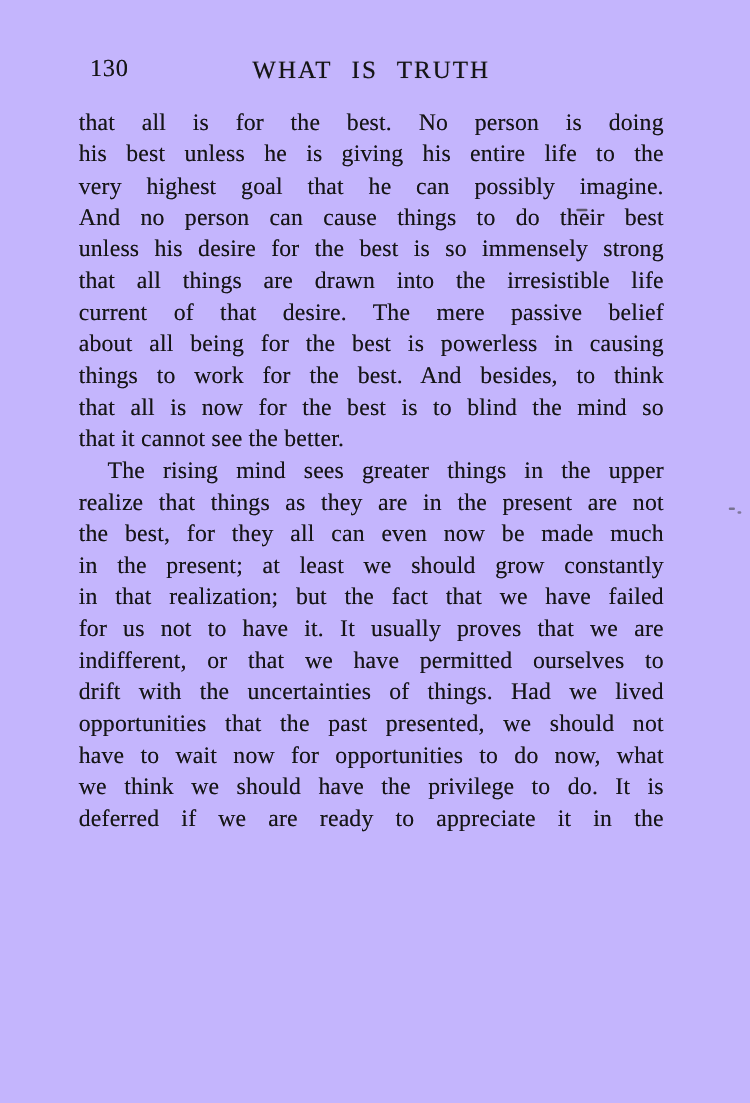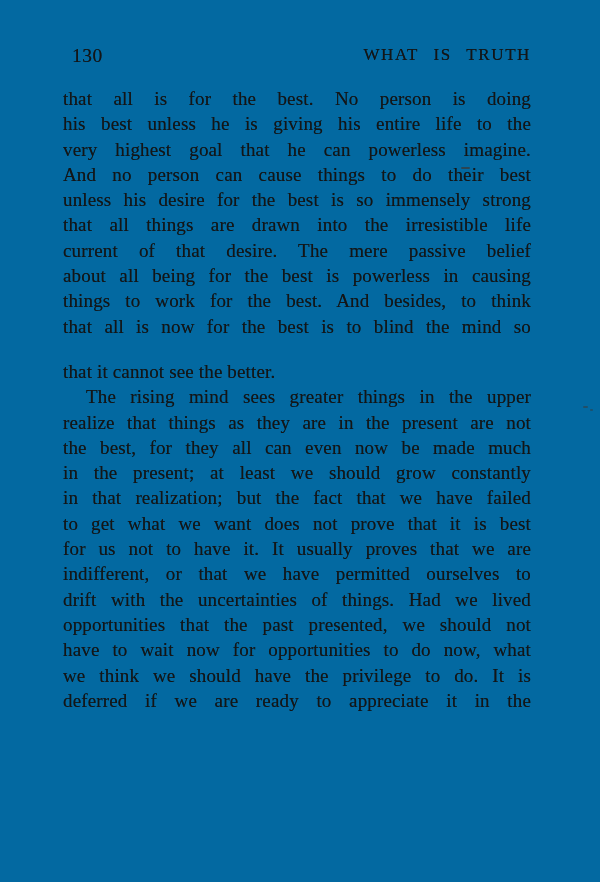--- a/index.html
+++ b/index.html
@@ -31,22 +31,22 @@
     top: 0;
     font-size: 19.5px;
     letter-spacing: 0.5px;
     text-shadow: 0 0 0.5px rgba(0,0,0,0.55);
   }
   .head-title {
     position: absolute;
     left: 0;
     right: 0;
     top: 0;
-    text-align: right;
-    font-size: 17px;
+    text-align: center;
+    font-size: 20px;
     letter-spacing: 1.6px;
     word-spacing: 9px;
     text-shadow: 0 0 0.6px rgba(0,0,0,0.6);
   }
   
   .text-block {
     position: absolute;
     top: 86px;
     left: 63px;
     width: 468px;
@@ -55,21 +55,20 @@
     font-size: 19px;
     line-height: 25.3px;
     text-align: justify;
     text-align-last: justify;
     letter-spacing: 0.15px;
     white-space: normal;
     text-shadow: 0 0 0.5px rgba(0,0,0,0.5);
   }
   .line.no-just {
     text-align-last: left;
-    margin-top: 20px;
   }
   .line.indent {
     text-indent: 23px;
   }
   
   .speckle {
     position: absolute;
     background: #3a3a3a;
     border-radius: 1px;
   }
@@ -91,48 +90,47 @@
     left: 590px;
     top: 409px;
     width: 3px;
     height: 2px;
     opacity: 0.5;
   }
 </style>
 </head>
 <body>
 
-<div class="sheet" style="background: #0369a1; color: rgb(21, 21, 21);">
+<div class="sheet" style="background: #c4b5fd; color: rgb(21, 21, 21);">
 
   <div class="running-head">
     <span class="folio">130</span>
     <span class="head-title">WHAT IS TRUTH</span>
   </div>
 
   <div class="text-block">
     <div>
         <div class="line">that all is for the best.  No person is doing</div>
         <div class="line">his best unless he is giving his entire life to the</div>
-        <div class="line">very highest goal that he can powerless imagine.</div>
+        <div class="line">very highest goal that he can possibly imagine.</div>
         <div class="line">And no person can cause things to do their best</div>
         <div class="line">unless his desire for the best is so immensely strong</div>
         <div class="line">that all things are drawn into the irresistible life</div>
         <div class="line">current of that desire.  The mere passive belief</div>
         <div class="line">about all being for the best is powerless in causing</div>
         <div class="line">things to work for the best.  And besides, to think</div>
         <div class="line">that all is now for the best is to blind the mind so</div>
         <div class="line no-just">that it cannot see the better.</div>
       </div>
     <div>
         <div class="line indent">The rising mind sees greater things in the upper</div>
         <div class="line">realize that things as they are in the present are not</div>
         <div class="line">the best, for they all can even now be made much</div>
         <div class="line">in the present; at least we should grow constantly</div>
         <div class="line">in that realization; but the fact that we have failed</div>
-        <div class="line">to get what we want does not prove that it is best</div>
         <div class="line">for us not to have it.  It usually proves that we are</div>
         <div class="line">indifferent, or that we have permitted ourselves to</div>
         <div class="line">drift with the uncertainties of things.  Had we lived</div>
         <div class="line">opportunities that the past presented, we should not</div>
         <div class="line">have to wait now for opportunities to do now, what</div>
         <div class="line">we think we should have the privilege to do.  It is</div>
         <div class="line">deferred if we are ready to appreciate it in the</div>
       </div>
   </div>
 

